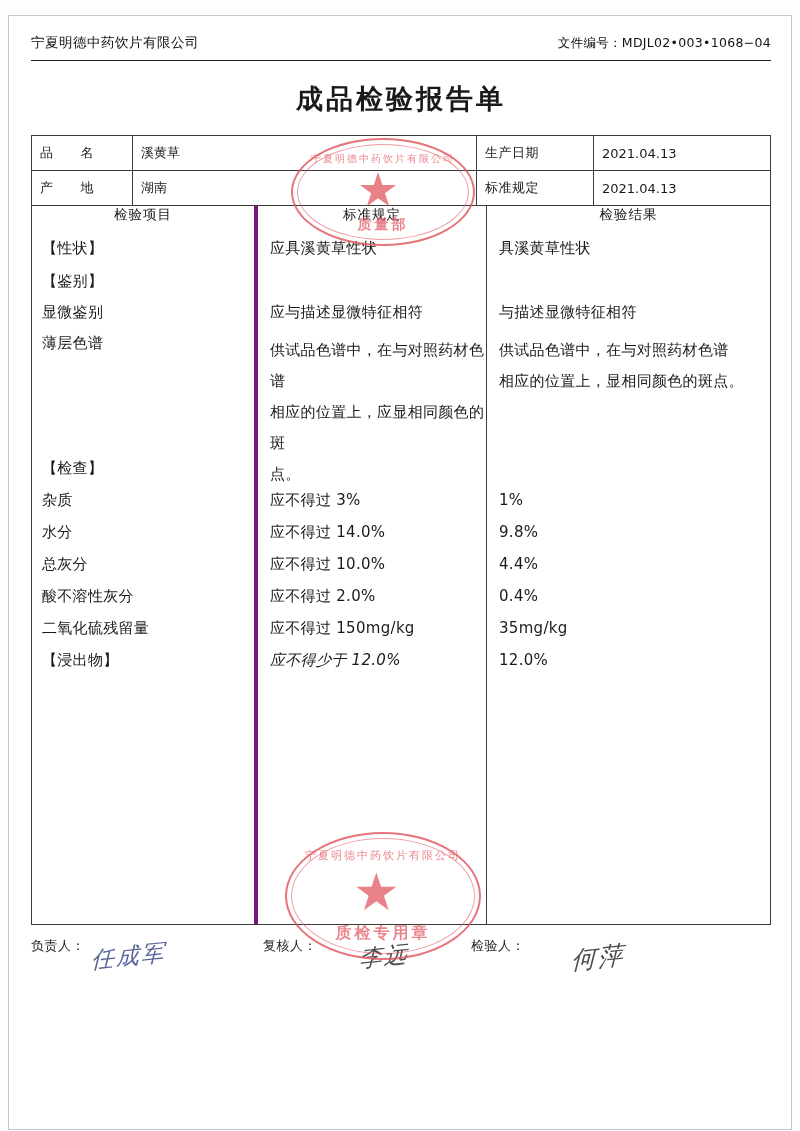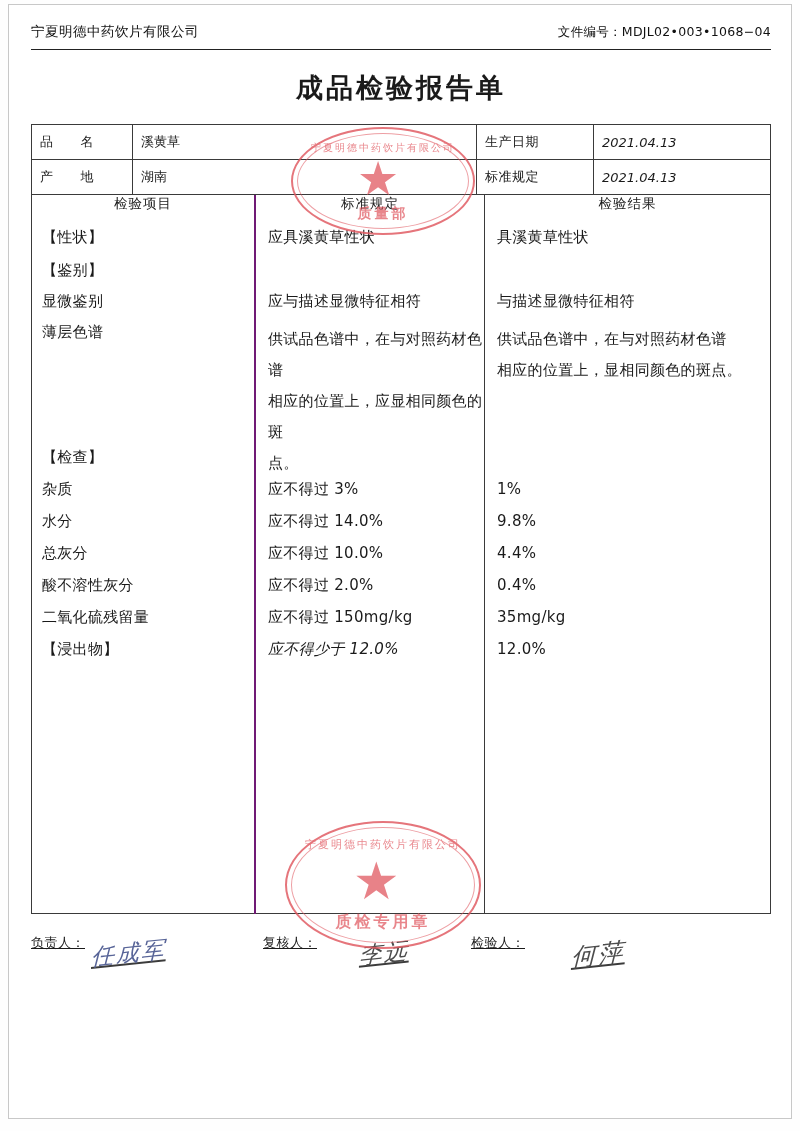--- a/index.html
+++ b/index.html
@@ -15,21 +15,21 @@
     position: relative;
     width: 800px;
     height: 1131px;
     margin: 0 auto;
     background: #fefefe;
     overflow: hidden;
   }
   .sheet {
     position: absolute;
     left: 8px;
-    top: 4px;
+    top: 15px;
     width: 784px;
     height: 1115px;
     background: #ffffff;
     border: 1px solid #c8c8c8;
     box-sizing: border-box;
   }
   .inner {
     position: absolute;
     left: 22px;
     top: 18px;
@@ -74,40 +74,40 @@
     vertical-align: middle;
     height: 22px;
   }
   .lbl {
     width: 84px;
     white-space: nowrap;
     letter-spacing: 0.5px;
   }
   .val { }
   .col-a { width: 84px; }
-  .col-b { width: 160px; font-style: italic; }
+  .col-b { width: 160px; }
   .col-c { width: 100px; margin-top: 48px; }
   .col-d { width: auto; }
 
   .rowno-val { padding-left: 104px !important; }
 
   
   .grid {
     width: 100%;
     border-collapse: collapse;
     table-layout: fixed;
     font-size: 13px;
     border: 1px solid #3a3a3a;
     border-top: none;
   }
   .grid td {
     vertical-align: top;
     padding: 0;
   }
-  .gcol1 { width: 222px; border-right: 2px solid #701a75; }
+  .gcol1 { width: 222px; border-right: 4px solid #701a75; }
   .gcol2 { width: 228px; border-right: 1px solid #3a3a3a; }
   .gcol3 { width: auto; }
   .ghead {
     text-align: center;
     font-size: 13.5px;
     padding: 10px 0 14px 0;
     letter-spacing: 1px;
   }
   .gbody {
     position: relative;
@@ -128,25 +128,24 @@
     border: 1px solid #3a3a3a;
     border-top: none;
     font-size: 13.5px;
     padding: 7px 9px;
     letter-spacing: 0.4px;
   }
 
   
   .sigrow {
     display: flex;
-    margin-top: 20px;
+    margin-top: 12px;
     font-size: 13px;
     position: relative;
     height: 58px;
-    text-decoration: underline;
   }
   .sigcell {
     position: relative;
     display: flex;
     align-items: flex-start;
   }
   .sig-label { letter-spacing: 0.5px; }
   .sig-hand {
     font-family: "DejaVu Serif", "Liberation Serif", serif;
     font-size: 23px;

